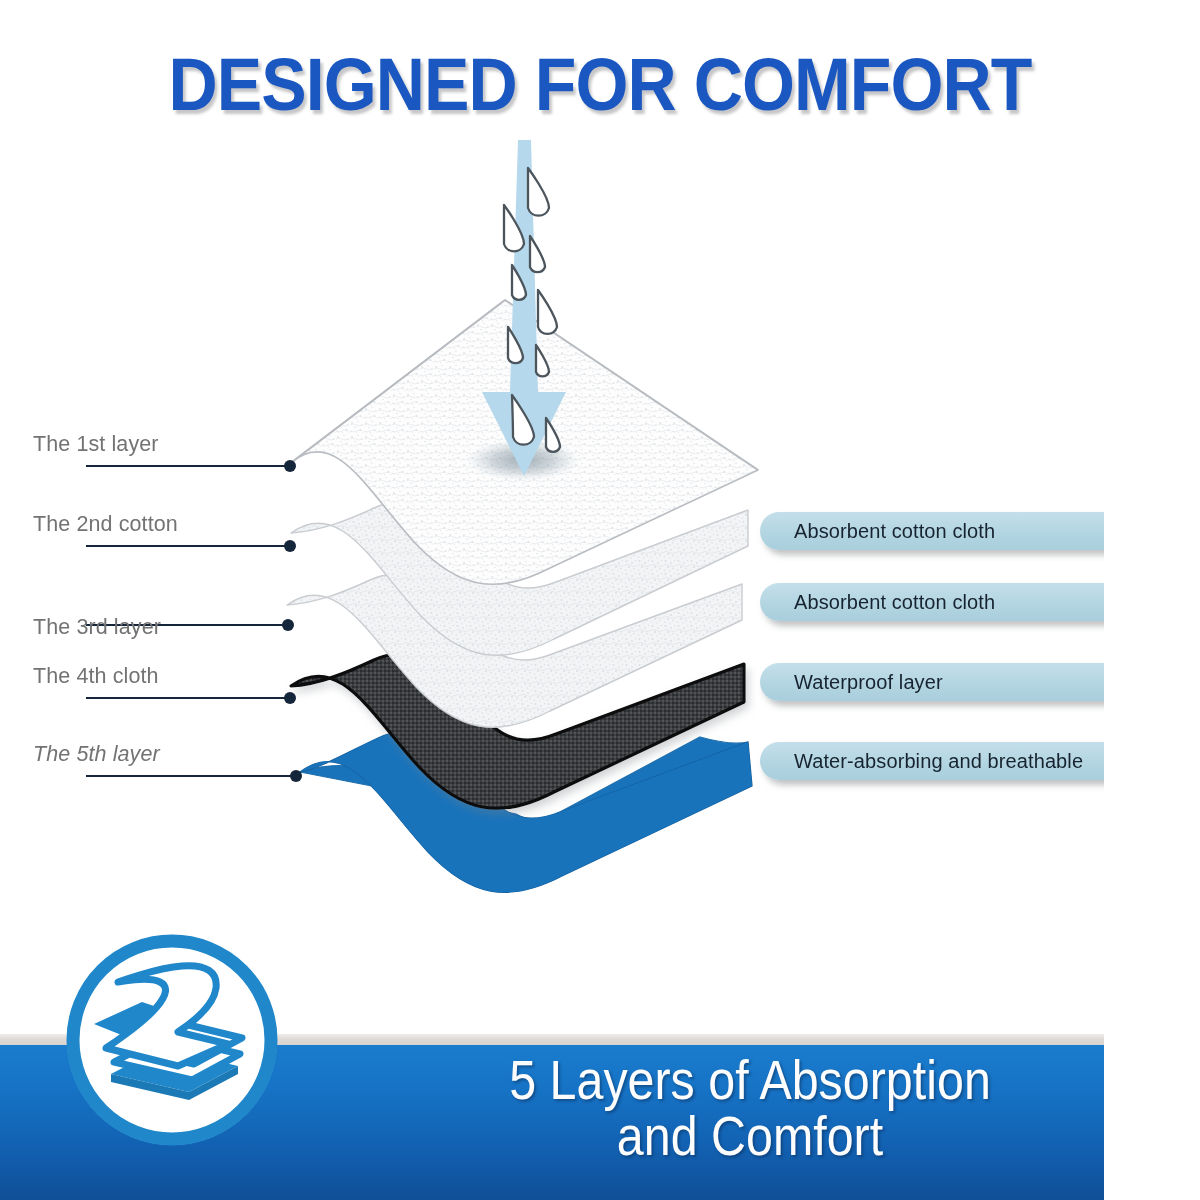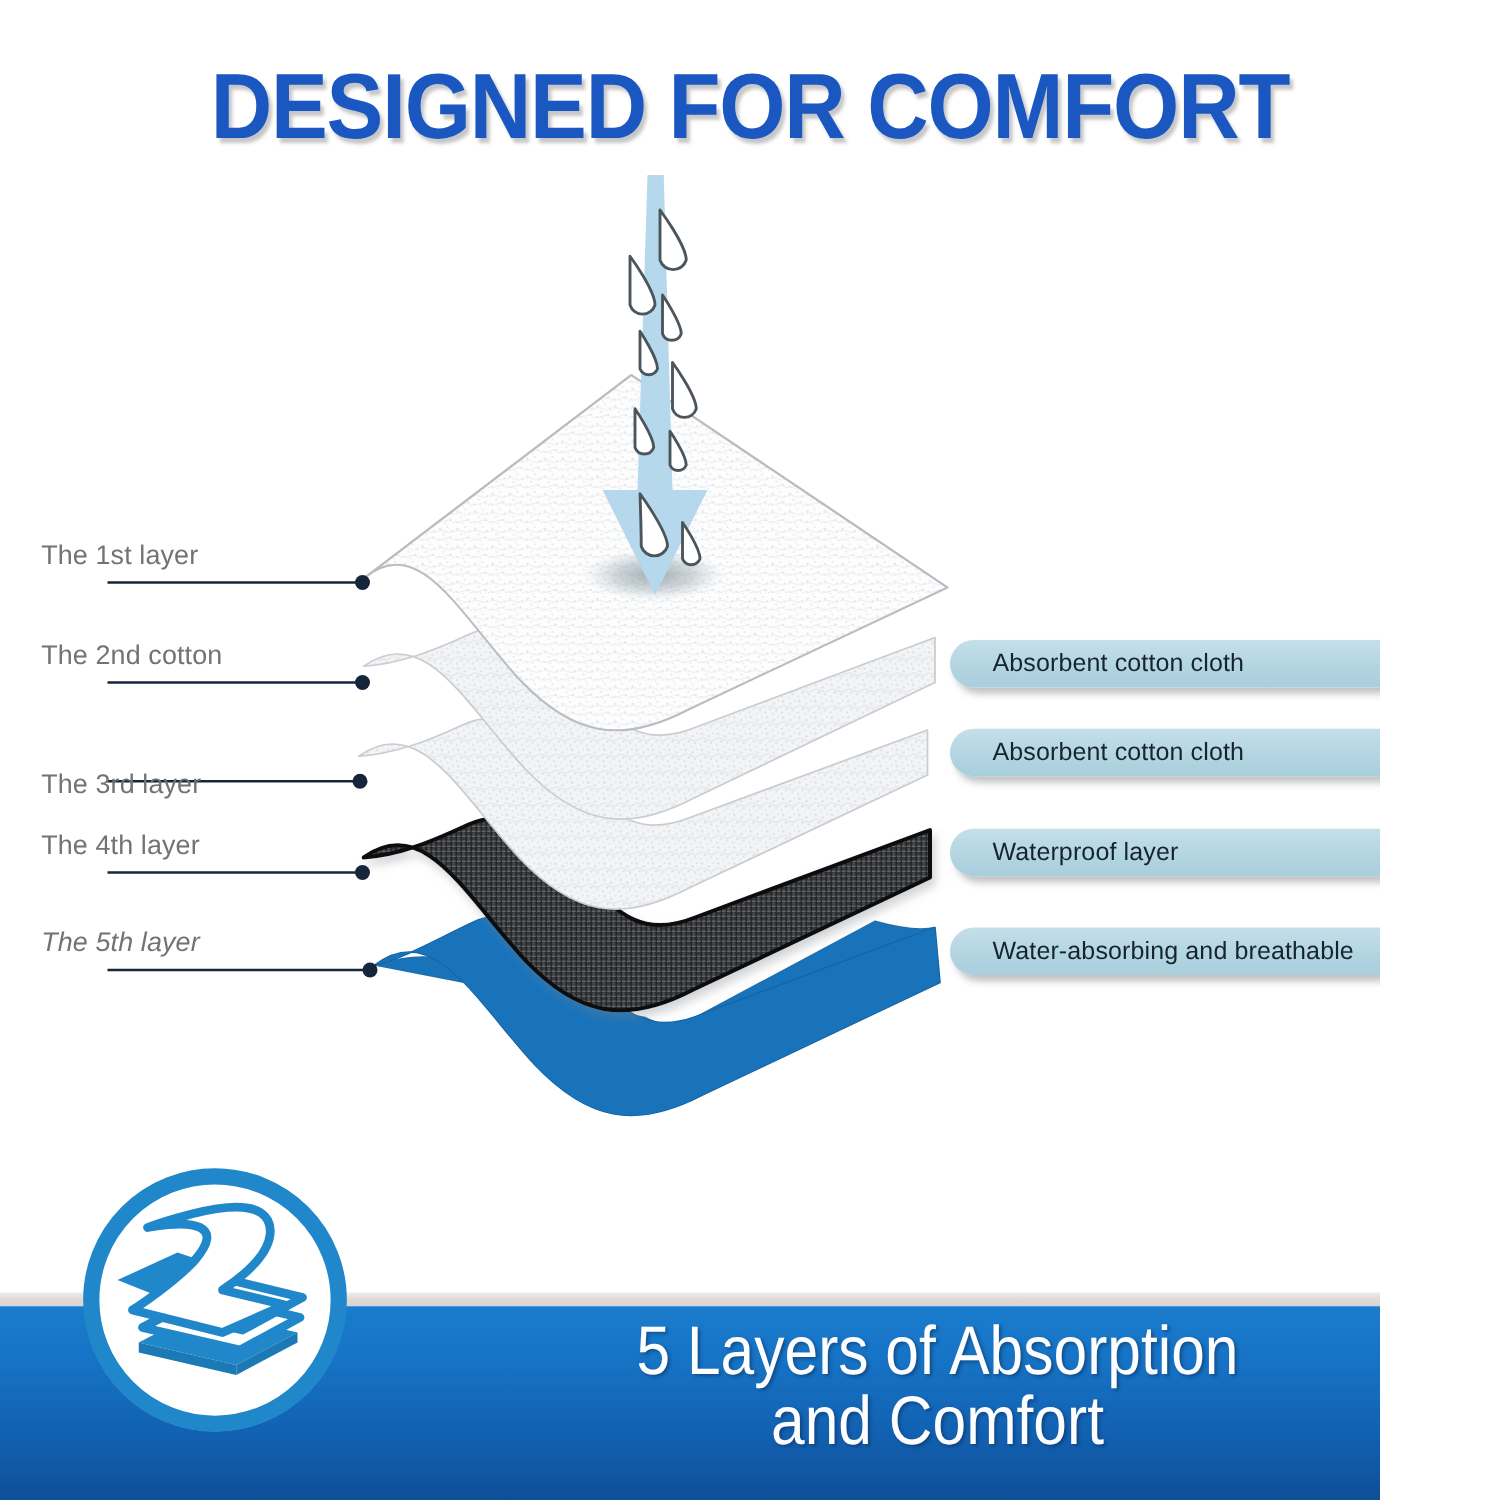--- a/index.html
+++ b/index.html
@@ -302,21 +302,21 @@
       <circle cx="290" cy="546" r="6"></circle>
       <circle cx="288" cy="625" r="6"></circle>
       <circle cx="290" cy="698" r="6"></circle>
       <circle cx="296" cy="776" r="6"></circle>
     </g>
   </svg>
 
   <div class="left-label" style="top:432px;">The 1st layer</div>
   <div class="left-label" style="top:512px;">The 2nd cotton</div>
   <div class="left-label" style="top:591px;margin-top:24px;">The 3rd layer</div>
-  <div class="left-label" style="top:664px;">The 4th layer</div>
+  <div class="left-label" style="top:664px;">The 4th cloth</div>
   <div class="left-label" style="top:742px;font-style:italic;">The 5th layer</div>
 
 
   <div class="pill" style="left:760px; top:512px; width:404px;">
     <span class="pill-text">Absorbent cotton cloth</span>
   </div>
 
   <div class="pill" style="left:760px; top:583px; width:404px;">
     <span class="pill-text">Absorbent cotton cloth</span>
   </div>

